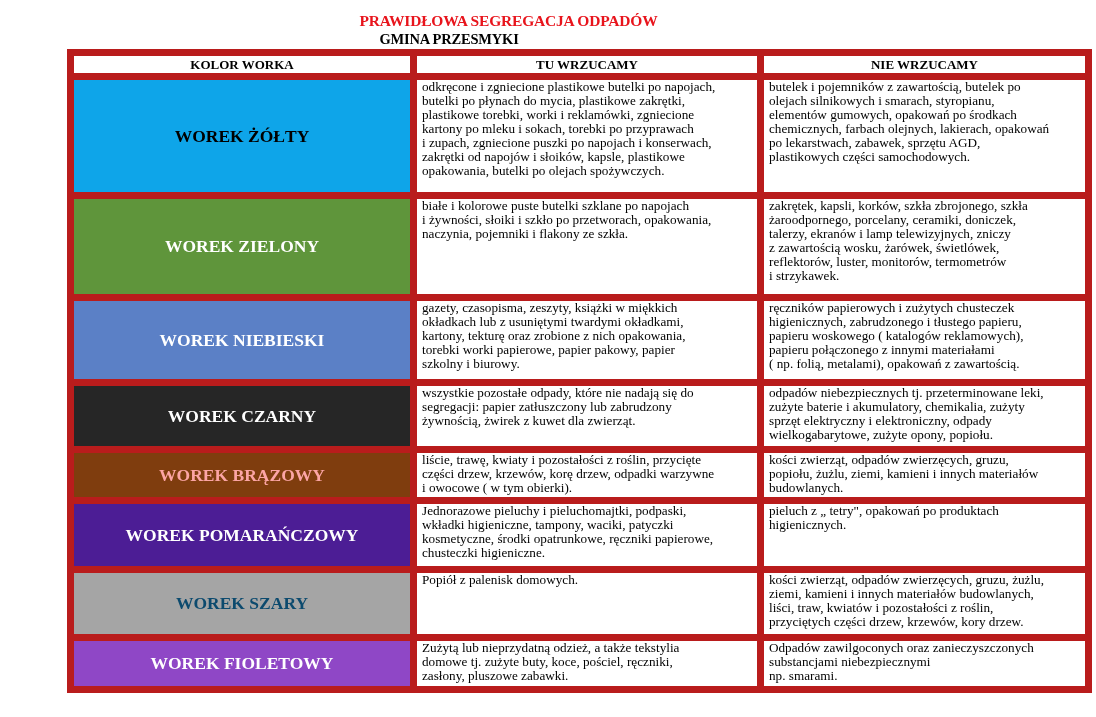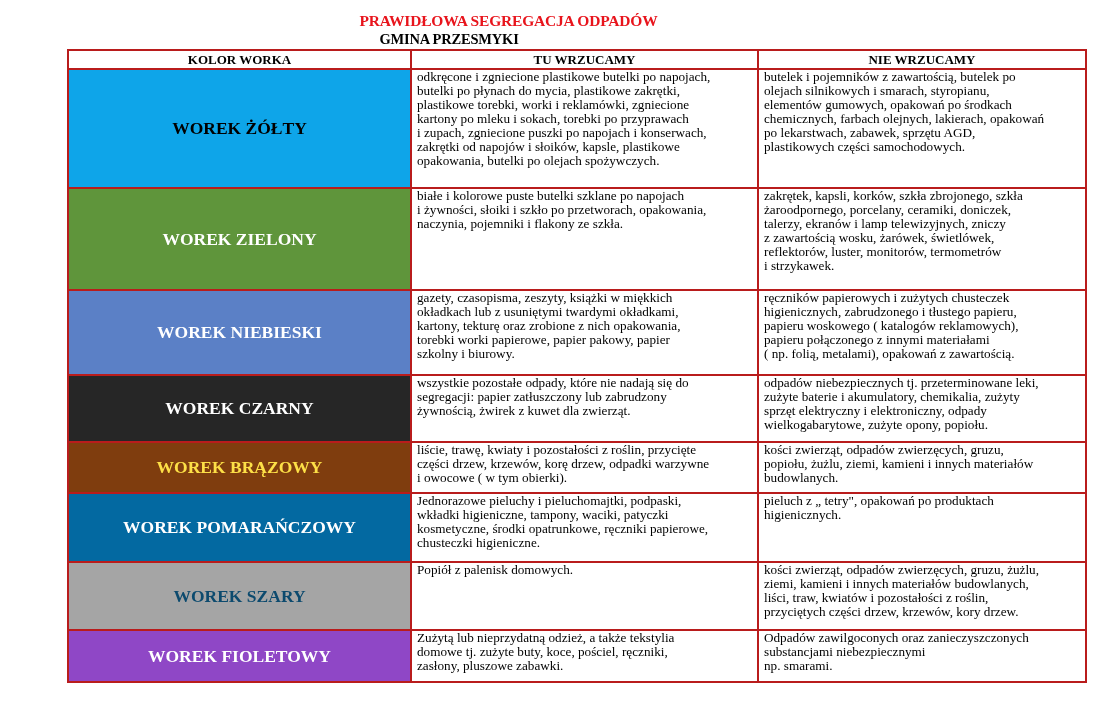--- a/index.html
+++ b/index.html
@@ -4,21 +4,21 @@
 <style>
   html, body { margin: 0; padding: 0; background: #ffffff; }
   body { width: 1096px; height: 717px; position: relative; overflow: hidden;
          font-family: "Liberation Serif", "DejaVu Serif", serif; color: #000; }
   .title { position: absolute; left: 0; width: 1017px; top: 12px; text-align: center;
            font-size: 15.5px; font-weight: bold; color: #e8141c; letter-spacing: -0.2px; }
   .subtitle { position: absolute; left: 0; width: 898px; top: 31px; text-align: center;
               font-size: 14.5px; font-weight: bold; color: #000; letter-spacing: -0.2px; }
   table { position: absolute; left: 67px; top: 49px; border-collapse: collapse;
           table-layout: fixed; width: 1018px; }
-  td, th { border: 2px solid #b91c1c; padding: 0; vertical-align: top; }
+  td, th { border: 7px solid #b91c1c; padding: 0; vertical-align: top; }
   th { height: 17px; font-size: 13px; font-weight: bold; text-align: center; vertical-align: middle; line-height: 15px; }
   td.bag { text-align: center; vertical-align: middle; font-weight: bold; font-size: 17.5px; }
   td.txt { font-size: 13.2px; line-height: 14px; padding: 0 4px 0 5px; }
   td.txt div { white-space: pre-line; }
 </style>
 </head>
 <body>
 
 <div class="title" style="color: rgb(232, 20, 28);">PRAWIDŁOWA SEGREGACJA ODPADÓW</div>
 <div class="subtitle">GMINA PRZESMYKI</div>
@@ -98,34 +98,34 @@
 żywnością, żwirek z kuwet dla zwierząt.</div>
         </td>
       <td class="txt">
           <div>odpadów niebezpiecznych tj. przeterminowane leki,
 zużyte baterie i akumulatory, chemikalia, zużyty
 sprzęt elektryczny i elektroniczny, odpady
 wielkogabarytowe, zużyte opony, popiołu.</div>
         </td>
     </tr>
     <tr style="height:51px">
-      <td class="bag" style="background: rgb(127, 61, 14); color: #fde047; margin-top: 44px;">WOREK BRĄZOWY</td>
+      <td class="bag" style="background: rgb(127, 61, 14); color: #fca5a5; margin-top: 44px;">WOREK BRĄZOWY</td>
       <td class="txt">
           <div>liście, trawę, kwiaty i pozostałości z roślin, przycięte
 części drzew, krzewów, korę drzew, odpadki warzywne
 i owocowe ( w tym obierki).</div>
         </td>
       <td class="txt">
           <div>kości zwierząt, odpadów zwierzęcych, gruzu,
 popiołu, żużlu, ziemi, kamieni i innych materiałów
 budowlanych.</div>
         </td>
     </tr>
     <tr style="height:69px">
-      <td class="bag" style="background: #0369a1; color: rgb(255, 255, 255);">WOREK POMARAŃCZOWY</td>
+      <td class="bag" style="background: #4c1d95; color: rgb(255, 255, 255);">WOREK POMARAŃCZOWY</td>
       <td class="txt">
           <div>Jednorazowe pieluchy i pieluchomajtki, podpaski,
 wkładki higieniczne, tampony, waciki, patyczki
 kosmetyczne, środki opatrunkowe, ręczniki papierowe,
 chusteczki higieniczne.</div>
         </td>
       <td class="txt">
           <div>pieluch z „ tetry", opakowań po produktach
 higienicznych.</div>
         </td>

